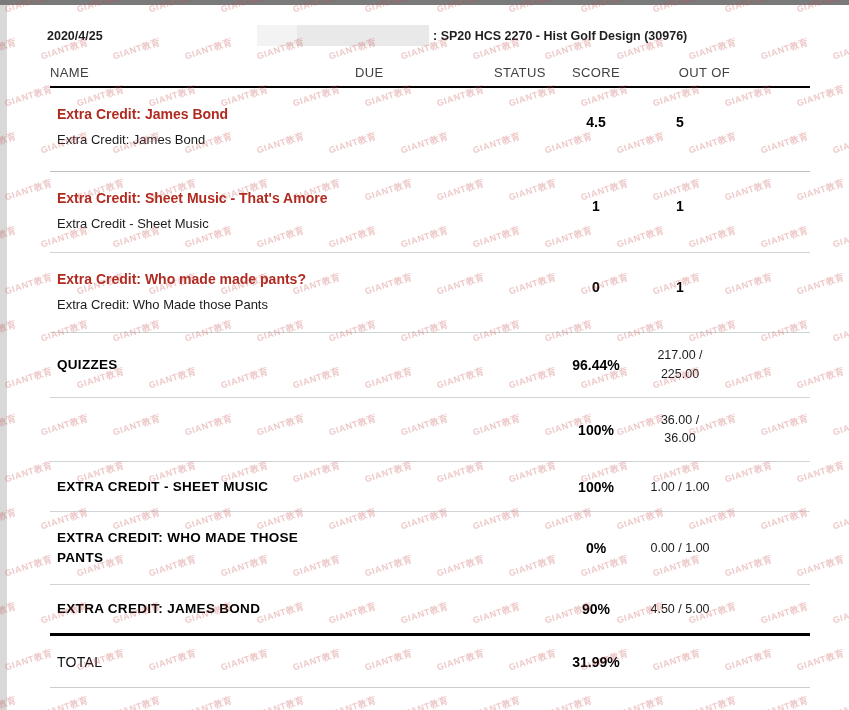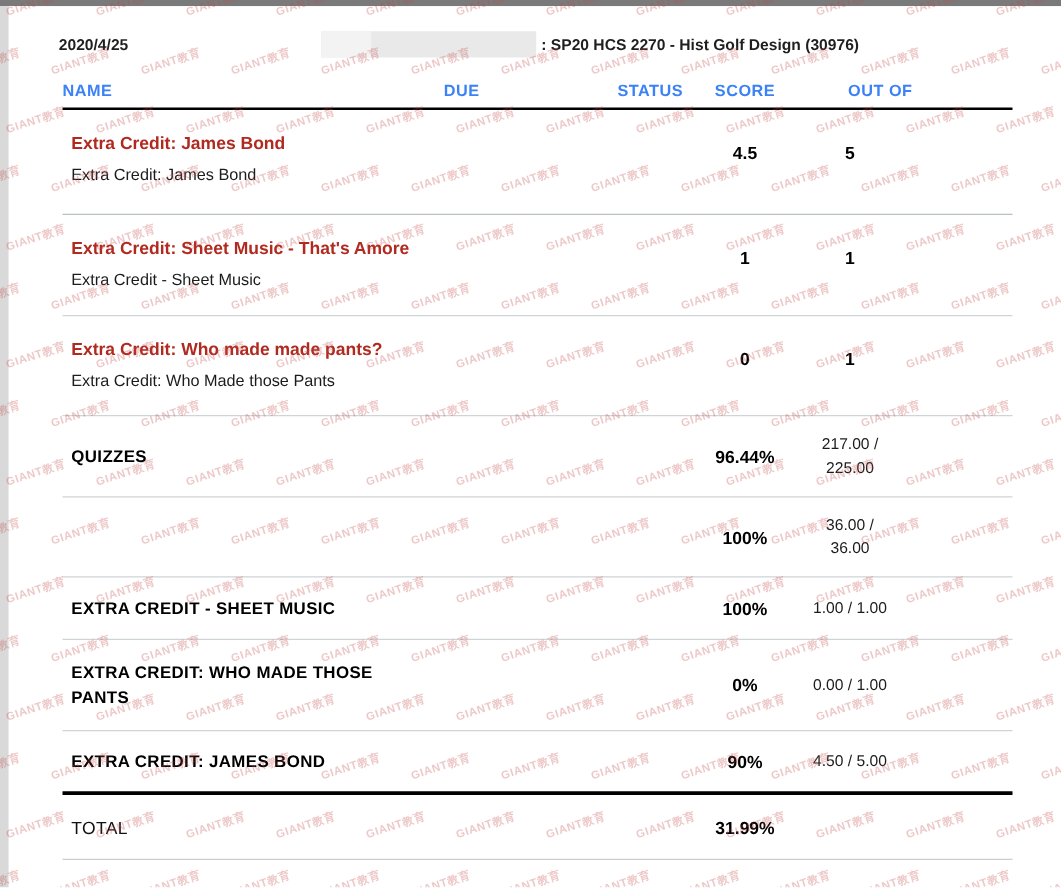--- a/index.html
+++ b/index.html
@@ -12,21 +12,21 @@
   .page { position:absolute; left:7px; top:5px; width:842px; height:705px; background:#fff; }
 
   
   .hdr-date { position:absolute; left:40px; top:24px; font-size:12.5px; font-weight:bold; color:#1f1f1f; }
   .redacted { position:absolute; left:250px; top:20px; width:172px; height:21px; background:#e9e9e9; }
   .redacted .lighter { position:absolute; left:0; top:0; width:40px; height:21px; background:#f3f3f3; }
   .hdr-course { position:absolute; left:426px; top:24px; font-size:12.5px; font-weight:bold; color:#1f1f1f; }
 
   
   .thead { position:absolute; left:43px; top:56px; width:760px; height:27px; border-bottom:2px solid #000; }
-  .th { position:absolute; top:4px; font-size:13px; font-weight:bold; letter-spacing:.4px; color:#3b82f6; }
+  .th { position:absolute; top:4px; font-size:13px; font-weight:normal; letter-spacing:.4px; color:#404040; }
   .th-name { left:0; }
   .th-due { left:305px; }
   .th-status { left:444px; }
   .th-score { left:500px; width:92px; text-align:center; }
   .th-outof { left:580px; width:100px; text-align:right; }
 
   .row { position:absolute; left:43px; width:760px; }
   .sep { border-bottom:1px solid #b9c0c4; }
   .sep-light { border-bottom:1px solid #cfd4d6; }
 

